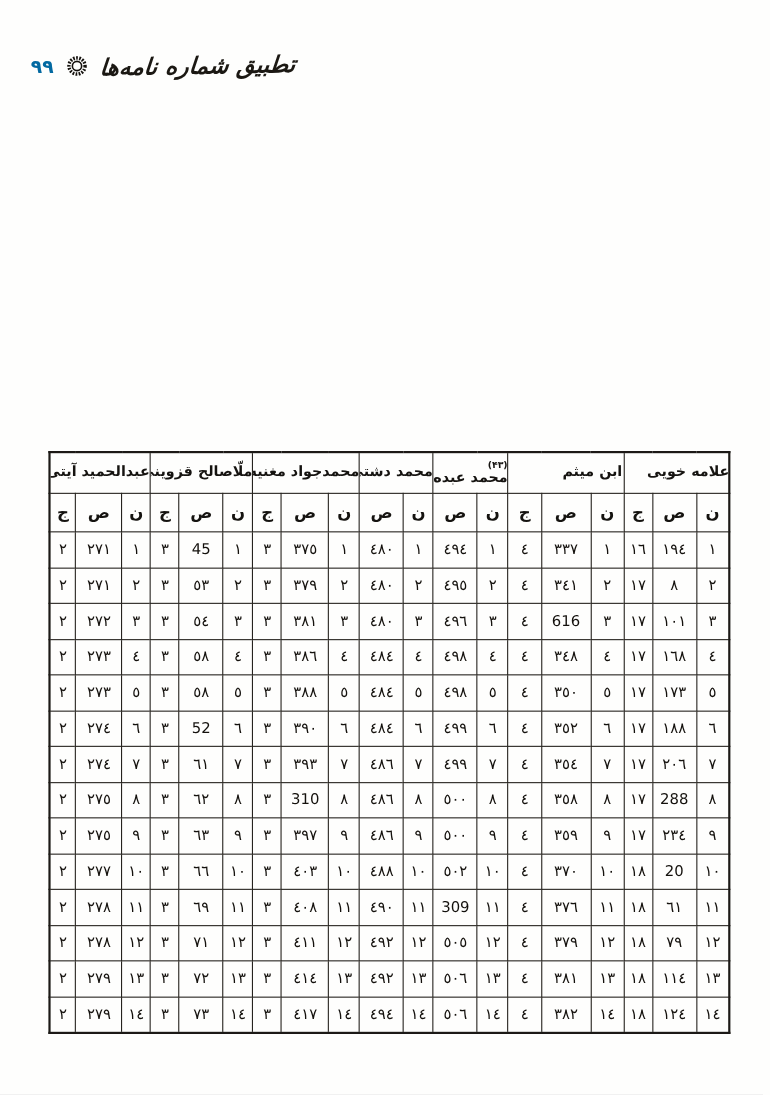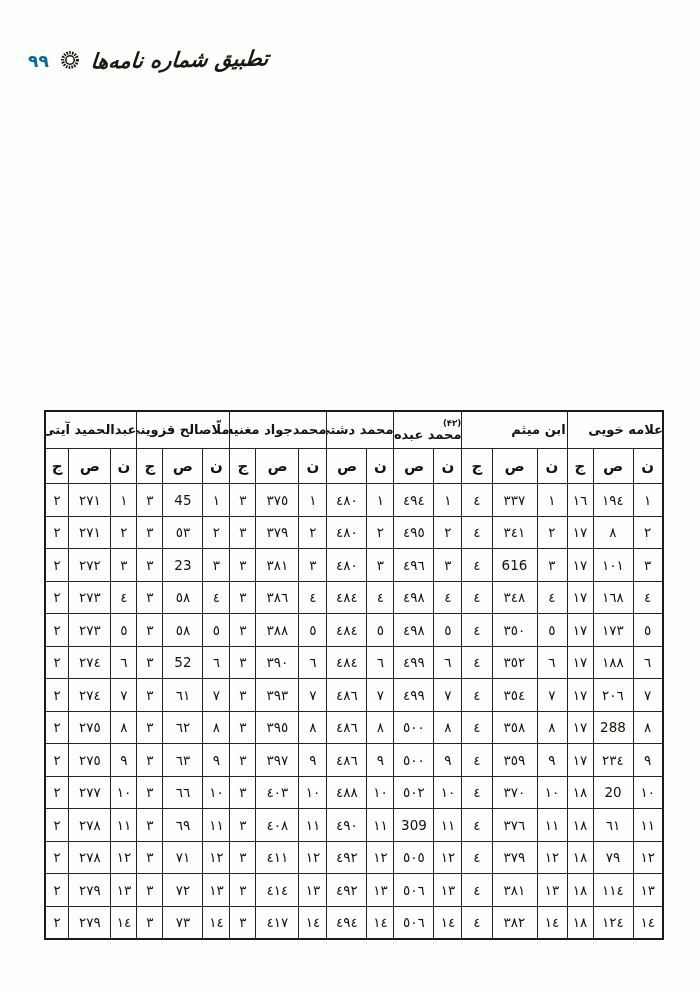--- a/index.html
+++ b/index.html
@@ -84,20 +84,21 @@
     white-space: nowrap;
     line-height: 1.05;
     padding-left: 48px;
   }
   tr.group-row th .fn {
     display: block;
     font-size: 8.5px;
     font-weight: bold;
     line-height: 1;
     padding-top: 1px;
+    text-align: right;
   }
   tr.sub-row th {
     height: 34px;
     font-size: 15px;
     font-weight: bold;
   }
   tbody td {
     height: 31.5px;
     font-size: 13.5px;
     color: #14110d;
@@ -225,21 +226,21 @@
             <td>616</td>
             <td>٤</td>
             <td>٣</td>
             <td>٤٩٦</td>
             <td>٣</td>
             <td>٤٨٠</td>
             <td>٣</td>
             <td>٣٨١</td>
             <td>٣</td>
             <td>٣</td>
-            <td>23</td>
+            <td>٥٤</td>
             <td>٣</td>
             <td>٣</td>
             <td>٢٧٢</td>
             <td>٢</td>
           </tr>
           <tr>
             <td>٤</td>
             <td>١٦٨</td>
             <td>١٧</td>
             <td>٤</td>
@@ -327,21 +328,21 @@
             <td>288</td>
             <td>١٧</td>
             <td>٨</td>
             <td>٣٥٨</td>
             <td>٤</td>
             <td>٨</td>
             <td>٥٠٠</td>
             <td>٨</td>
             <td>٤٨٦</td>
             <td>٨</td>
-            <td>٣٩٥</td>
+            <td>310</td>
             <td>٣</td>
             <td>٨</td>
             <td>٦٢</td>
             <td>٣</td>
             <td>٨</td>
             <td>٢٧٥</td>
             <td>٢</td>
           </tr>
           <tr>
             <td>٩</td>

